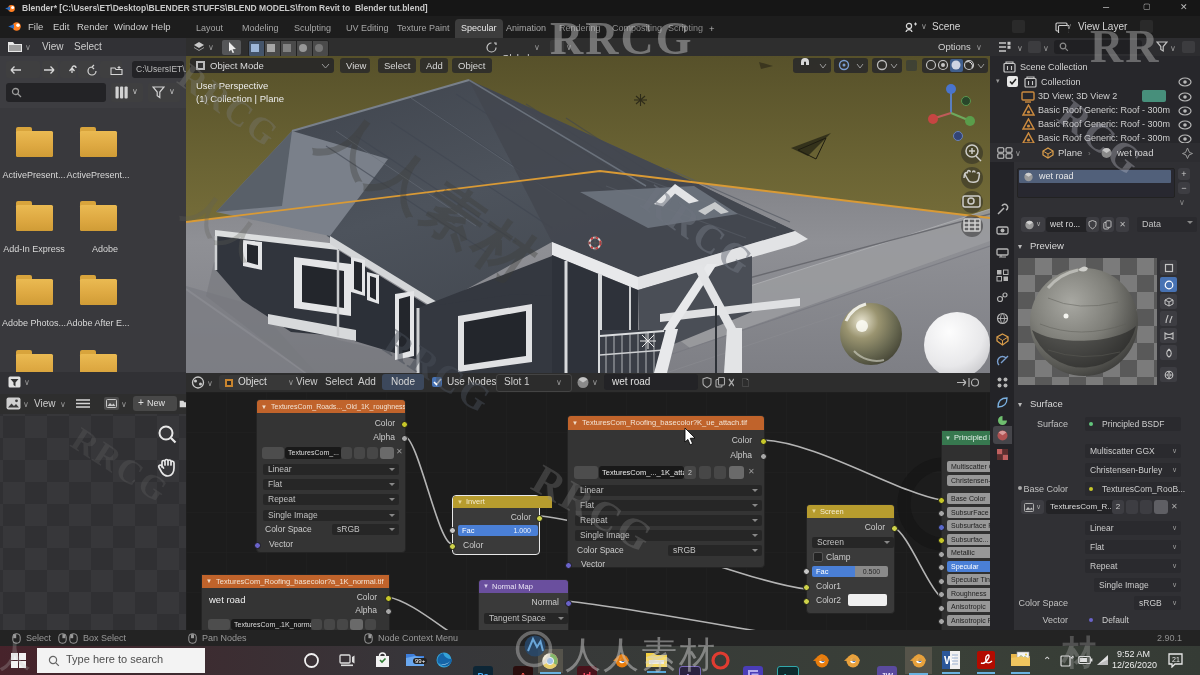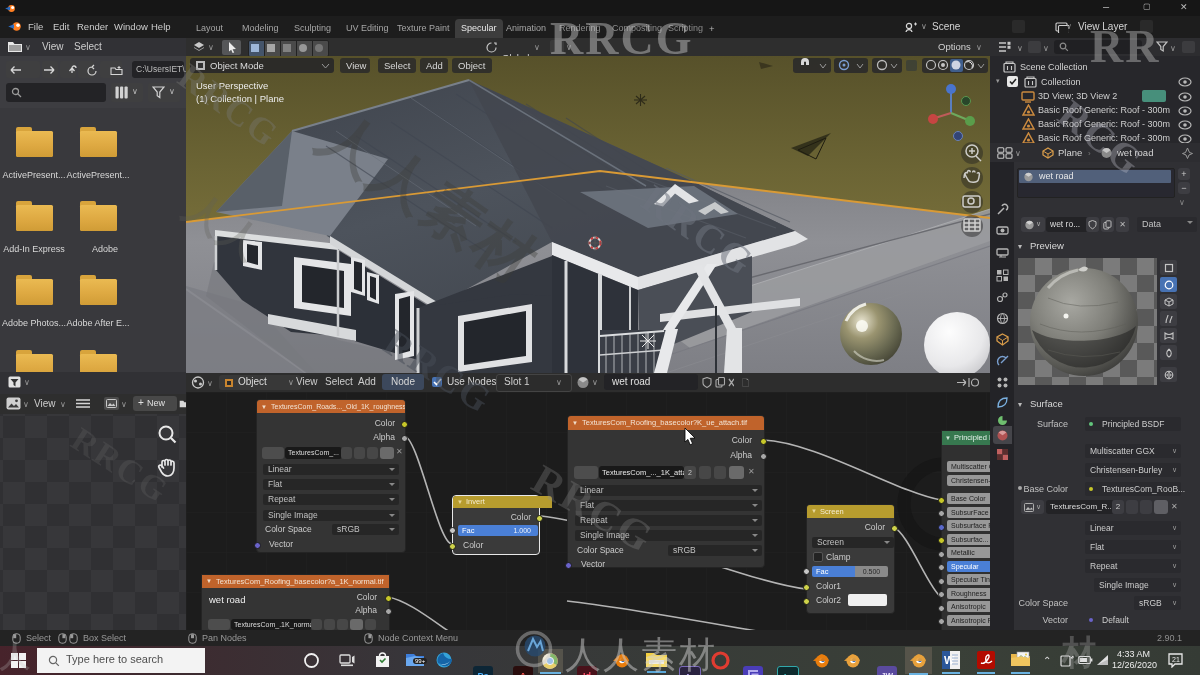--- a/index.html
+++ b/index.html
@@ -55,20 +55,21 @@
 </style>
 </head>
 <body>
 <div id="root">
   <div class="abs" id="titlebar">
     <svg class="abs" style="left:5px;top:3px" width="11" height="11" viewBox="0 0 11 11">
         <circle cx="6.5" cy="5.5" r="3.4" fill="#ff7f22"></circle>
         <circle cx="7.6" cy="4.6" r="1.5" fill="#fff"></circle>
         <path d="M0.2 5.5 L5 3.6 L5 7.4 Z" fill="#2a6bc0"></path>
       </svg>
+    <span class="abs" style="left:22px;top:3px;font-weight:bold;font-size:8.5px;color:#c9c9c9">Blender* [C:\Users\ET\Desktop\BLENDER STUFFS\BLEND MODELS\from Revit to&nbsp; Blender tut.blend]</span>
     <span class="abs" style="left:1103px;top:0px;color:#bbb;font-size:11px">–</span>
     <span class="abs" style="left:1143px;top:2px;color:#bbb;font-size:8px">▢</span>
     <span class="abs" style="left:1180px;top:2px;color:#bbb;font-size:9px">✕</span>
   </div>
   <div class="abs" id="topbar">
     <svg class="abs" style="left:8px;top:4px" width="15" height="13" viewBox="0 0 15 13">
         <circle cx="8.6" cy="6.5" r="4.2" fill="#ff7f22"></circle>
         <circle cx="10" cy="5.2" r="1.8" fill="#fff"></circle>
         <path d="M0.2 6.5 L6 4.2 L6 8.8 Z" fill="#2a6bc0"></path>
       </svg>
@@ -612,20 +613,27 @@
       <span class="abs" style="left:7px;top:19px;font-size:9.5px;color:#f0f0f0">wet road</span>
       <span class="abs btn" style="left:6px;top:44px;width:22px;height:11px;background:#4d4d4d"></span>
       <span class="abs fld" style="left:29px;top:44px;width:78px;height:11px;background:#191919;font-size:7px;line-height:11px;padding-left:3px;color:#ddd;overflow:hidden">TexturesCom_.1K_normal.tif</span>
       <span class="abs btn" style="left:109px;top:44px;width:11px;height:11px;background:#474747"></span>
       <span class="abs btn" style="left:122px;top:44px;width:11px;height:11px;background:#474747"></span>
       <span class="abs btn" style="left:135px;top:44px;width:11px;height:11px;background:#474747"></span>
       <span class="abs btn" style="left:148px;top:44px;width:13px;height:11px;background:#6a6a6a"></span>
       <span class="abs btn" style="left:163px;top:44px;width:11px;height:11px;background:#474747"></span>
     </div>
     
+    <div class="abs" style="left:292px;top:187px;width:89px;height:51px;background:#3a3a3a;border-radius:4px 4px 0 0;border:1px solid #242424">
+      <div class="abs" style="left:0;top:0;width:76px;height:13px;background:#6a4f9e;border-radius:3px 3px 0 0;color:#e9e2f4;font-size:7.5px;line-height:13px;padding-left:13px">Normal Map</div>
+      <span class="abs" style="left:4px;top:3px;font-size:6px;color:#d8cdeb">▼</span>
+      <span class="nrow" style="right:9px;top:17px">Normal</span>
+        <span class="dot" style="right:-4px;top:20px;background:#6a63c9;border:1px solid #1a1a1a"></span>
+      <div class="ndd" style="left:5px;top:33px;width:79px;height:11px">Tangent Space</div>
+    </div>
     
     <div class="abs" style="left:620px;top:112px;width:87px;height:108px;background:#3a3a3a;border-radius:4px;border:1px solid #242424">
       <div class="abs" style="left:0;top:0;width:74px;height:13px;background:#b79c2e;border-radius:3px 3px 0 0;color:#f4ecd0;font-size:7.5px;line-height:13px;padding-left:13px">Screen</div>
       <span class="abs" style="left:4px;top:3px;font-size:6px;color:#e8d89a">▼</span>
       <span class="nrow" style="right:9px;top:17px">Color</span>
         <span class="dot" style="right:-4px;top:20px;background:#cfd34a;border:1px solid #1a1a1a"></span>
       <div class="ndd" style="left:5px;top:32px;width:77px;height:11px">Screen</div>
       <span class="abs" style="left:6px;top:47px;width:8px;height:8px;background:#232323;border:1px solid #555;border-radius:2px"></span>
       <span class="nrow" style="left:19px;top:47px">Clamp</span>
       <div class="abs" style="left:5px;top:61px;width:43px;height:11px;background:#4a7fd6;border-radius:2px 0 0 2px;color:#fff;font-size:7.5px;line-height:11px;padding-left:4px">Fac</div>
@@ -1154,21 +1162,21 @@
       </svg>
     <svg class="abs" style="left:1078px;top:9px" width="15" height="10" viewBox="0 0 15 10">
         <rect x="0.8" y="1.5" width="11.5" height="7" rx="1" fill="none" stroke="#e0e0e0" stroke-width="1.2"></rect>
         <rect x="2" y="3" width="7" height="4" fill="#e0e0e0"></rect>
         <rect x="12.8" y="3.5" width="1.6" height="3" fill="#e0e0e0"></rect>
       </svg>
     <svg class="abs" style="left:1096px;top:8px" width="13" height="12" viewBox="0 0 13 12">
         <path d="M1 11 L12 11 L12 1 Z" fill="#e0e0e0"></path>
         <path d="M1 11 L12 11 L12 5.5 Z" fill="#8a8a8a" opacity="0.4"></path>
       </svg>
-    <span class="abs" style="left:1117px;top:3px;color:#ececec;font-size:9px">4:33 AM</span>
+    <span class="abs" style="left:1117px;top:3px;color:#ececec;font-size:9px">9:52 AM</span>
     <span class="abs" style="left:1112px;top:14px;color:#ececec;font-size:9px">12/26/2020</span>
     <svg class="abs" style="left:1168px;top:7px" width="17" height="15" viewBox="0 0 17 15">
         <path d="M1 1 h13 v10 h-7 l-3 3 v-3 h-3 Z" fill="none" stroke="#e8e8e8" stroke-width="1.3"></path>
         <text x="4" y="9" font-size="7" fill="#e8e8e8" font-family="Liberation Sans">21</text>
       </svg>
   </div>
   <div class="abs" id="wmlayer" style="left:0;top:0;width:1200px;height:675px;pointer-events:none;">
     <span class="wm" style="left:550px;top:12px;font-size:46px;font-family:'Liberation Serif',serif;color:rgba(205,205,205,0.45)">RRCG</span>
     <span class="wm" style="left:1090px;top:20px;font-size:46px;font-family:'Liberation Serif',serif;color:rgba(205,205,205,0.4)">RR</span>
     <span class="wm" style="left:1078px;top:90px;font-size:40px;font-family:'Liberation Serif',serif;color:rgba(190,190,200,0.35);transform:rotate(38deg);transform-origin:left top;display:inline-block">RCG</span>

